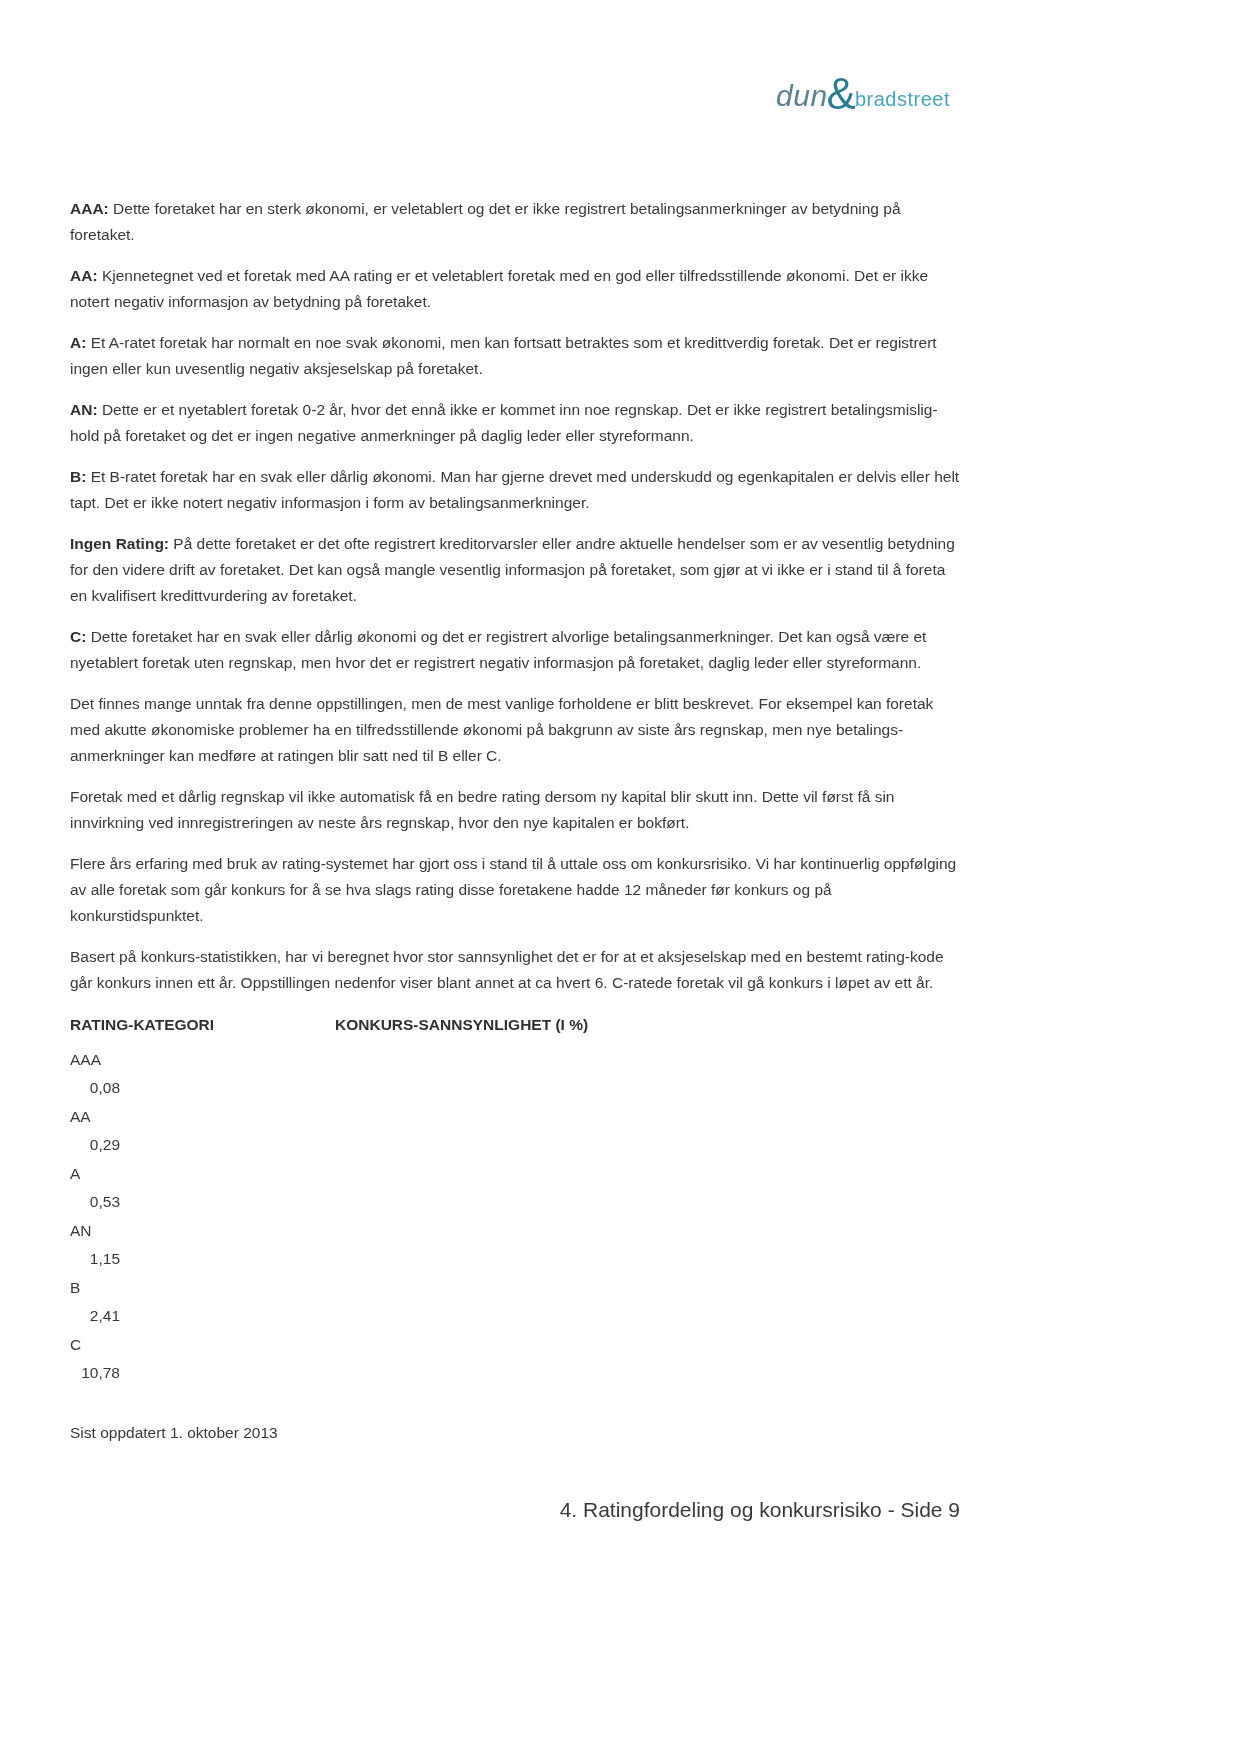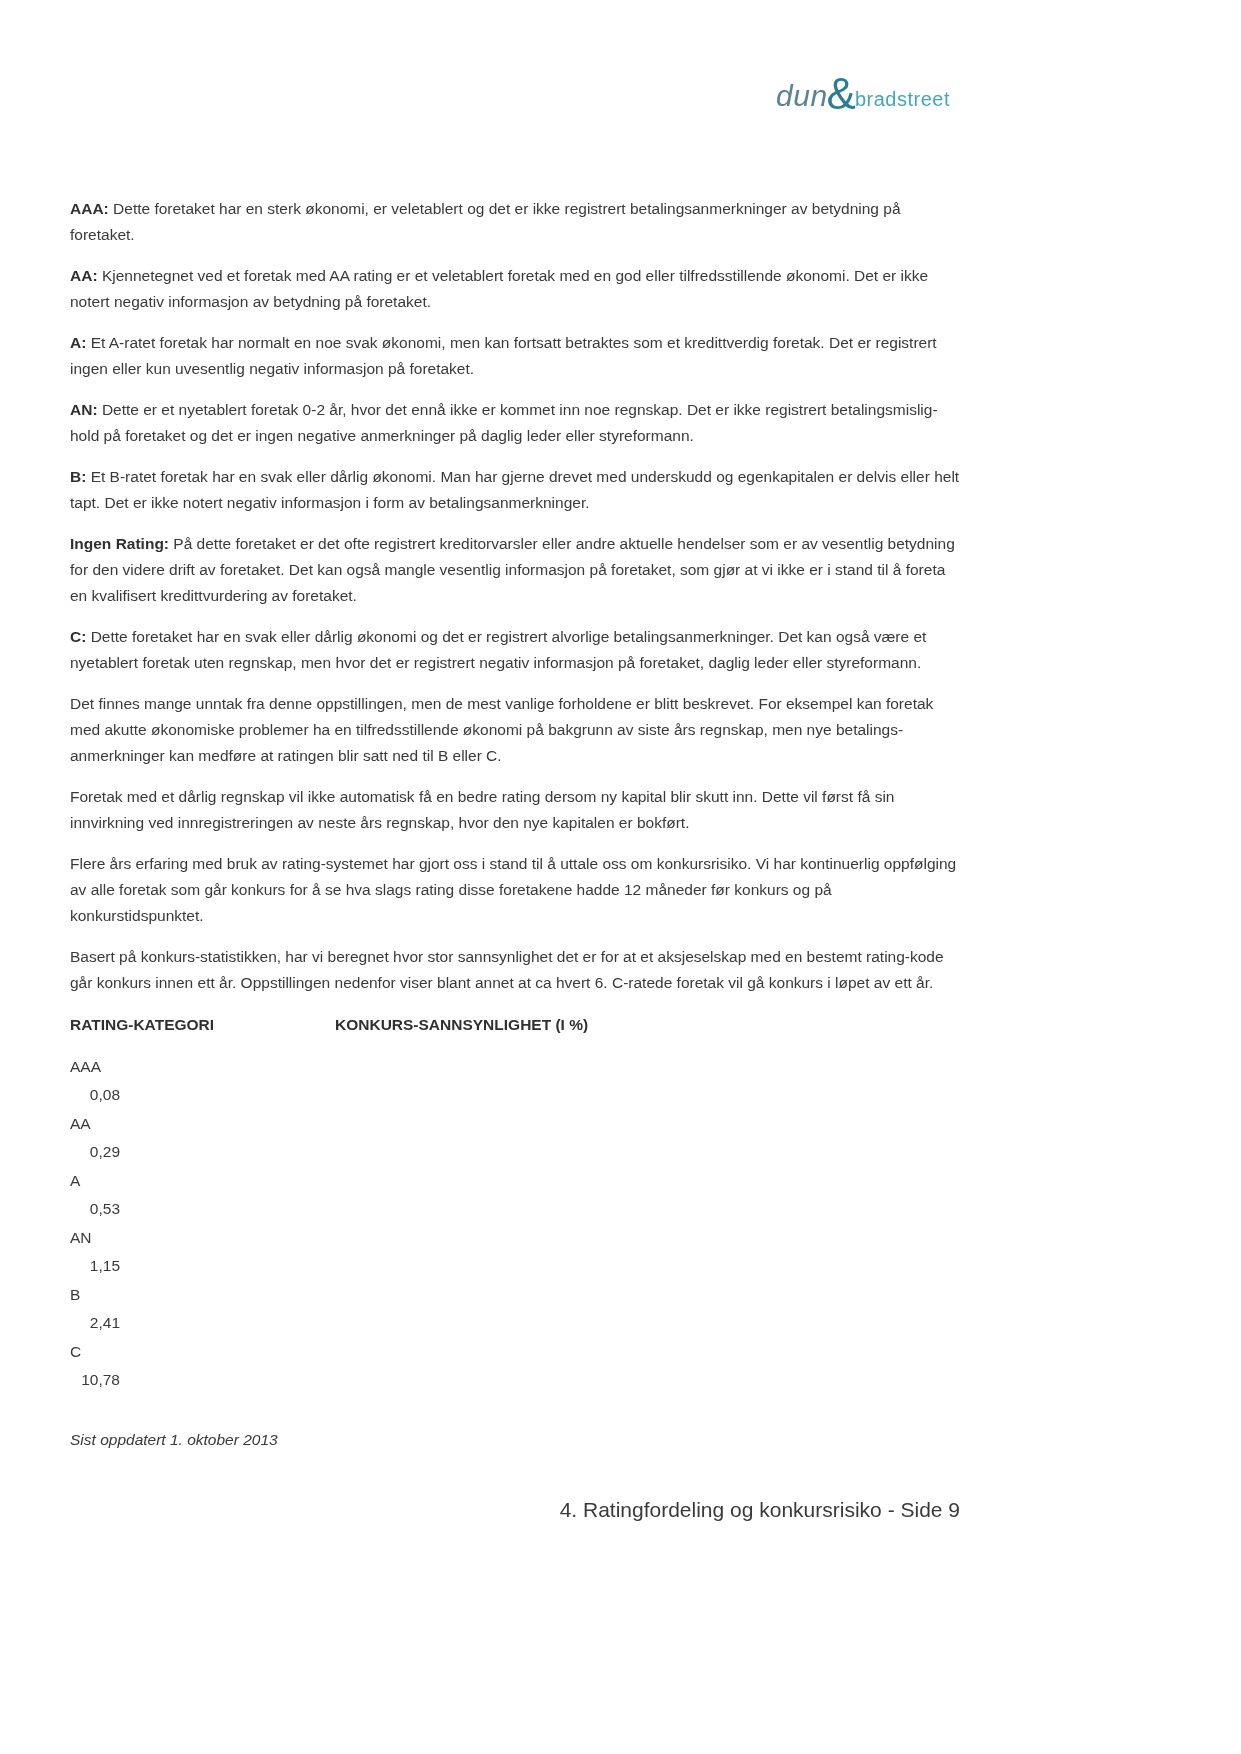--- a/index.html
+++ b/index.html
@@ -25,27 +25,27 @@
   .content {
     position:absolute; top:196px; left:70px; width:890px;
     font-size:15.5px; line-height:26px;
   }
   .para { margin-bottom:15px; }
   .plabel { font-weight:bold; color:#303030; }
   .section-heading { font-weight:bold; color:#303030; margin-bottom:0; }
   .after-heading { margin-top:0; }
   
   .rating-table { margin-top:14px; }
-  .t-head { display:flex; font-weight:bold; color:#303030; line-height:28.5px; margin-bottom:13px; }
+  .t-head { display:flex; font-weight:bold; color:#303030; line-height:28.5px; margin-bottom:6px; }
   .t-head .hcat { width:265px; }
   .t-row { display:flex; line-height:28.5px;flex-direction:column; }
   .t-row .cat { width:251px; }
   .t-row .val { width:50px; text-align:right; }
   
-  .last-updated { margin-top:32px; font-style:italic; }
+  .last-updated { margin-top:32px; }
   .page-footer {
     position:absolute; top:1498px; left:70px; width:890px;
     text-align:right; font-size:21px;
   }
 </style>
 </head>
 <body>
 
 <div class="page">
 
@@ -53,21 +53,21 @@
     <span class="word1">dun</span><span class="amp">&amp;</span><span class="word2">bradstreet</span>
   </div>
 
   <div class="content">
 
     <div id="rating-definitions">
   <p class="para"><b class="plabel">AAA:</b> <span>Dette foretaket har en sterk økonomi, er veletablert og det er ikke registrert betalingsanmerkninger av betydning på foretaket.</span></p>
 
   <p class="para"><b class="plabel">AA:</b> <span>Kjennetegnet ved et foretak med AA rating er et veletablert foretak med en god eller tilfredsstillende økonomi. Det er ikke notert negativ informasjon av betydning på foretaket.</span></p>
 
-  <p class="para"><b class="plabel">A:</b> <span>Et A-ratet foretak har normalt en noe svak økonomi, men kan fortsatt betraktes som et kredittverdig foretak. Det er registrert ingen eller kun uvesentlig negativ informasjon på foretaket.</span></p>
+  <p class="para"><b class="plabel">A:</b> <span>Et A-ratet foretak har normalt en noe svak økonomi, men kan fortsatt betraktes som et kredittverdig foretak. Det er registrert ingen eller kun uvesentlig negativ aksjeselskap på foretaket.</span></p>
 
   <p class="para"><b class="plabel">AN:</b> <span>Dette er et nyetablert foretak 0-2 år, hvor det ennå ikke er kommet inn noe regnskap. Det er ikke registrert betalingsmislig- hold på foretaket og det er ingen negative anmerkninger på daglig leder eller styreformann.</span></p>
 
   <p class="para"><b class="plabel">B:</b> <span>Et B-ratet foretak har en svak eller dårlig økonomi. Man har gjerne drevet med underskudd og egenkapitalen er delvis eller helt tapt. Det er ikke notert negativ informasjon i form av betalingsanmerkninger.</span></p>
 
   <p class="para"><b class="plabel">Ingen Rating:</b> <span>På dette foretaket er det ofte registrert kreditorvarsler eller andre aktuelle hendelser som er av vesentlig betydning for den videre drift av foretaket. Det kan også mangle vesentlig informasjon på foretaket, som gjør at vi ikke er i stand til å foreta en kvalifisert kredittvurdering av foretaket.</span></p>
 
   <p class="para"><b class="plabel">C:</b> <span>Dette foretaket har en svak eller dårlig økonomi og det er registrert alvorlige betalingsanmerkninger. Det kan også være et nyetablert foretak uten regnskap, men hvor det er registrert negativ informasjon på foretaket, daglig leder eller styreformann.</span></p>
 
   <p class="para"> <span>Det finnes mange unntak fra denne oppstillingen, men de mest vanlige forholdene er blitt beskrevet. For eksempel kan foretak med akutte økonomiske problemer ha en tilfredsstillende økonomi på bakgrunn av siste års regnskap, men nye betalings- anmerkninger kan medføre at ratingen blir satt ned til B eller C.</span></p>

